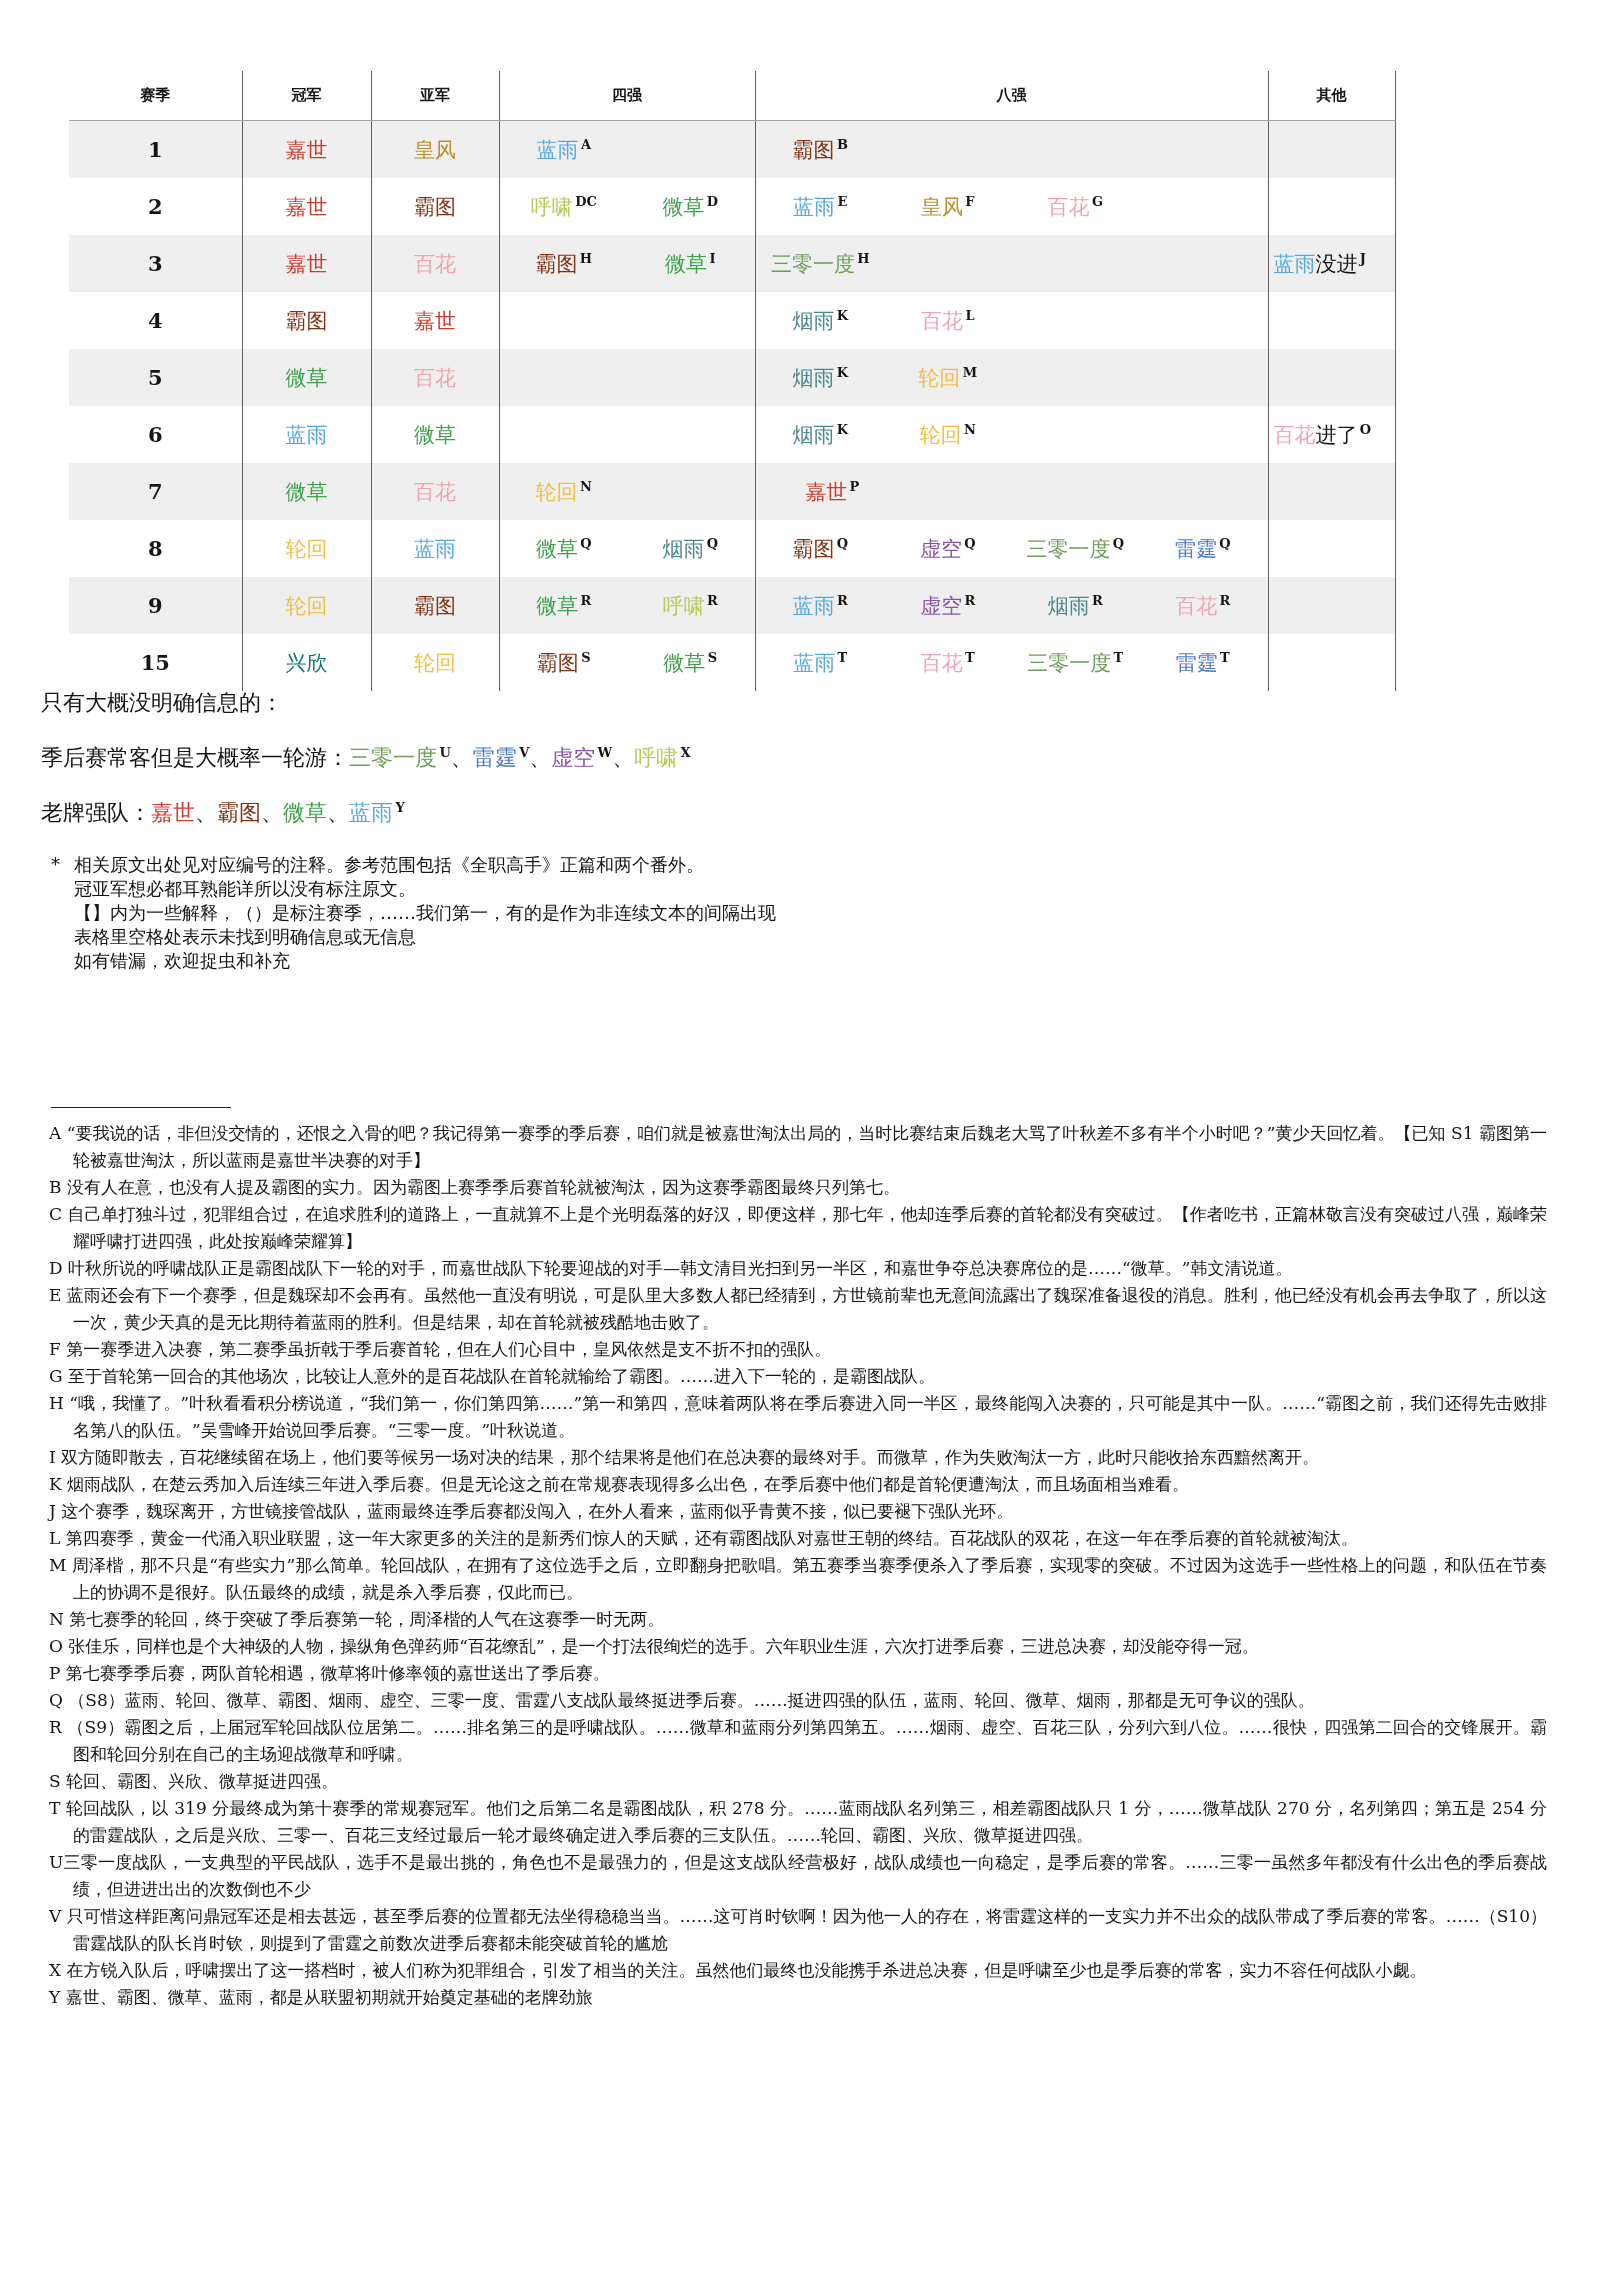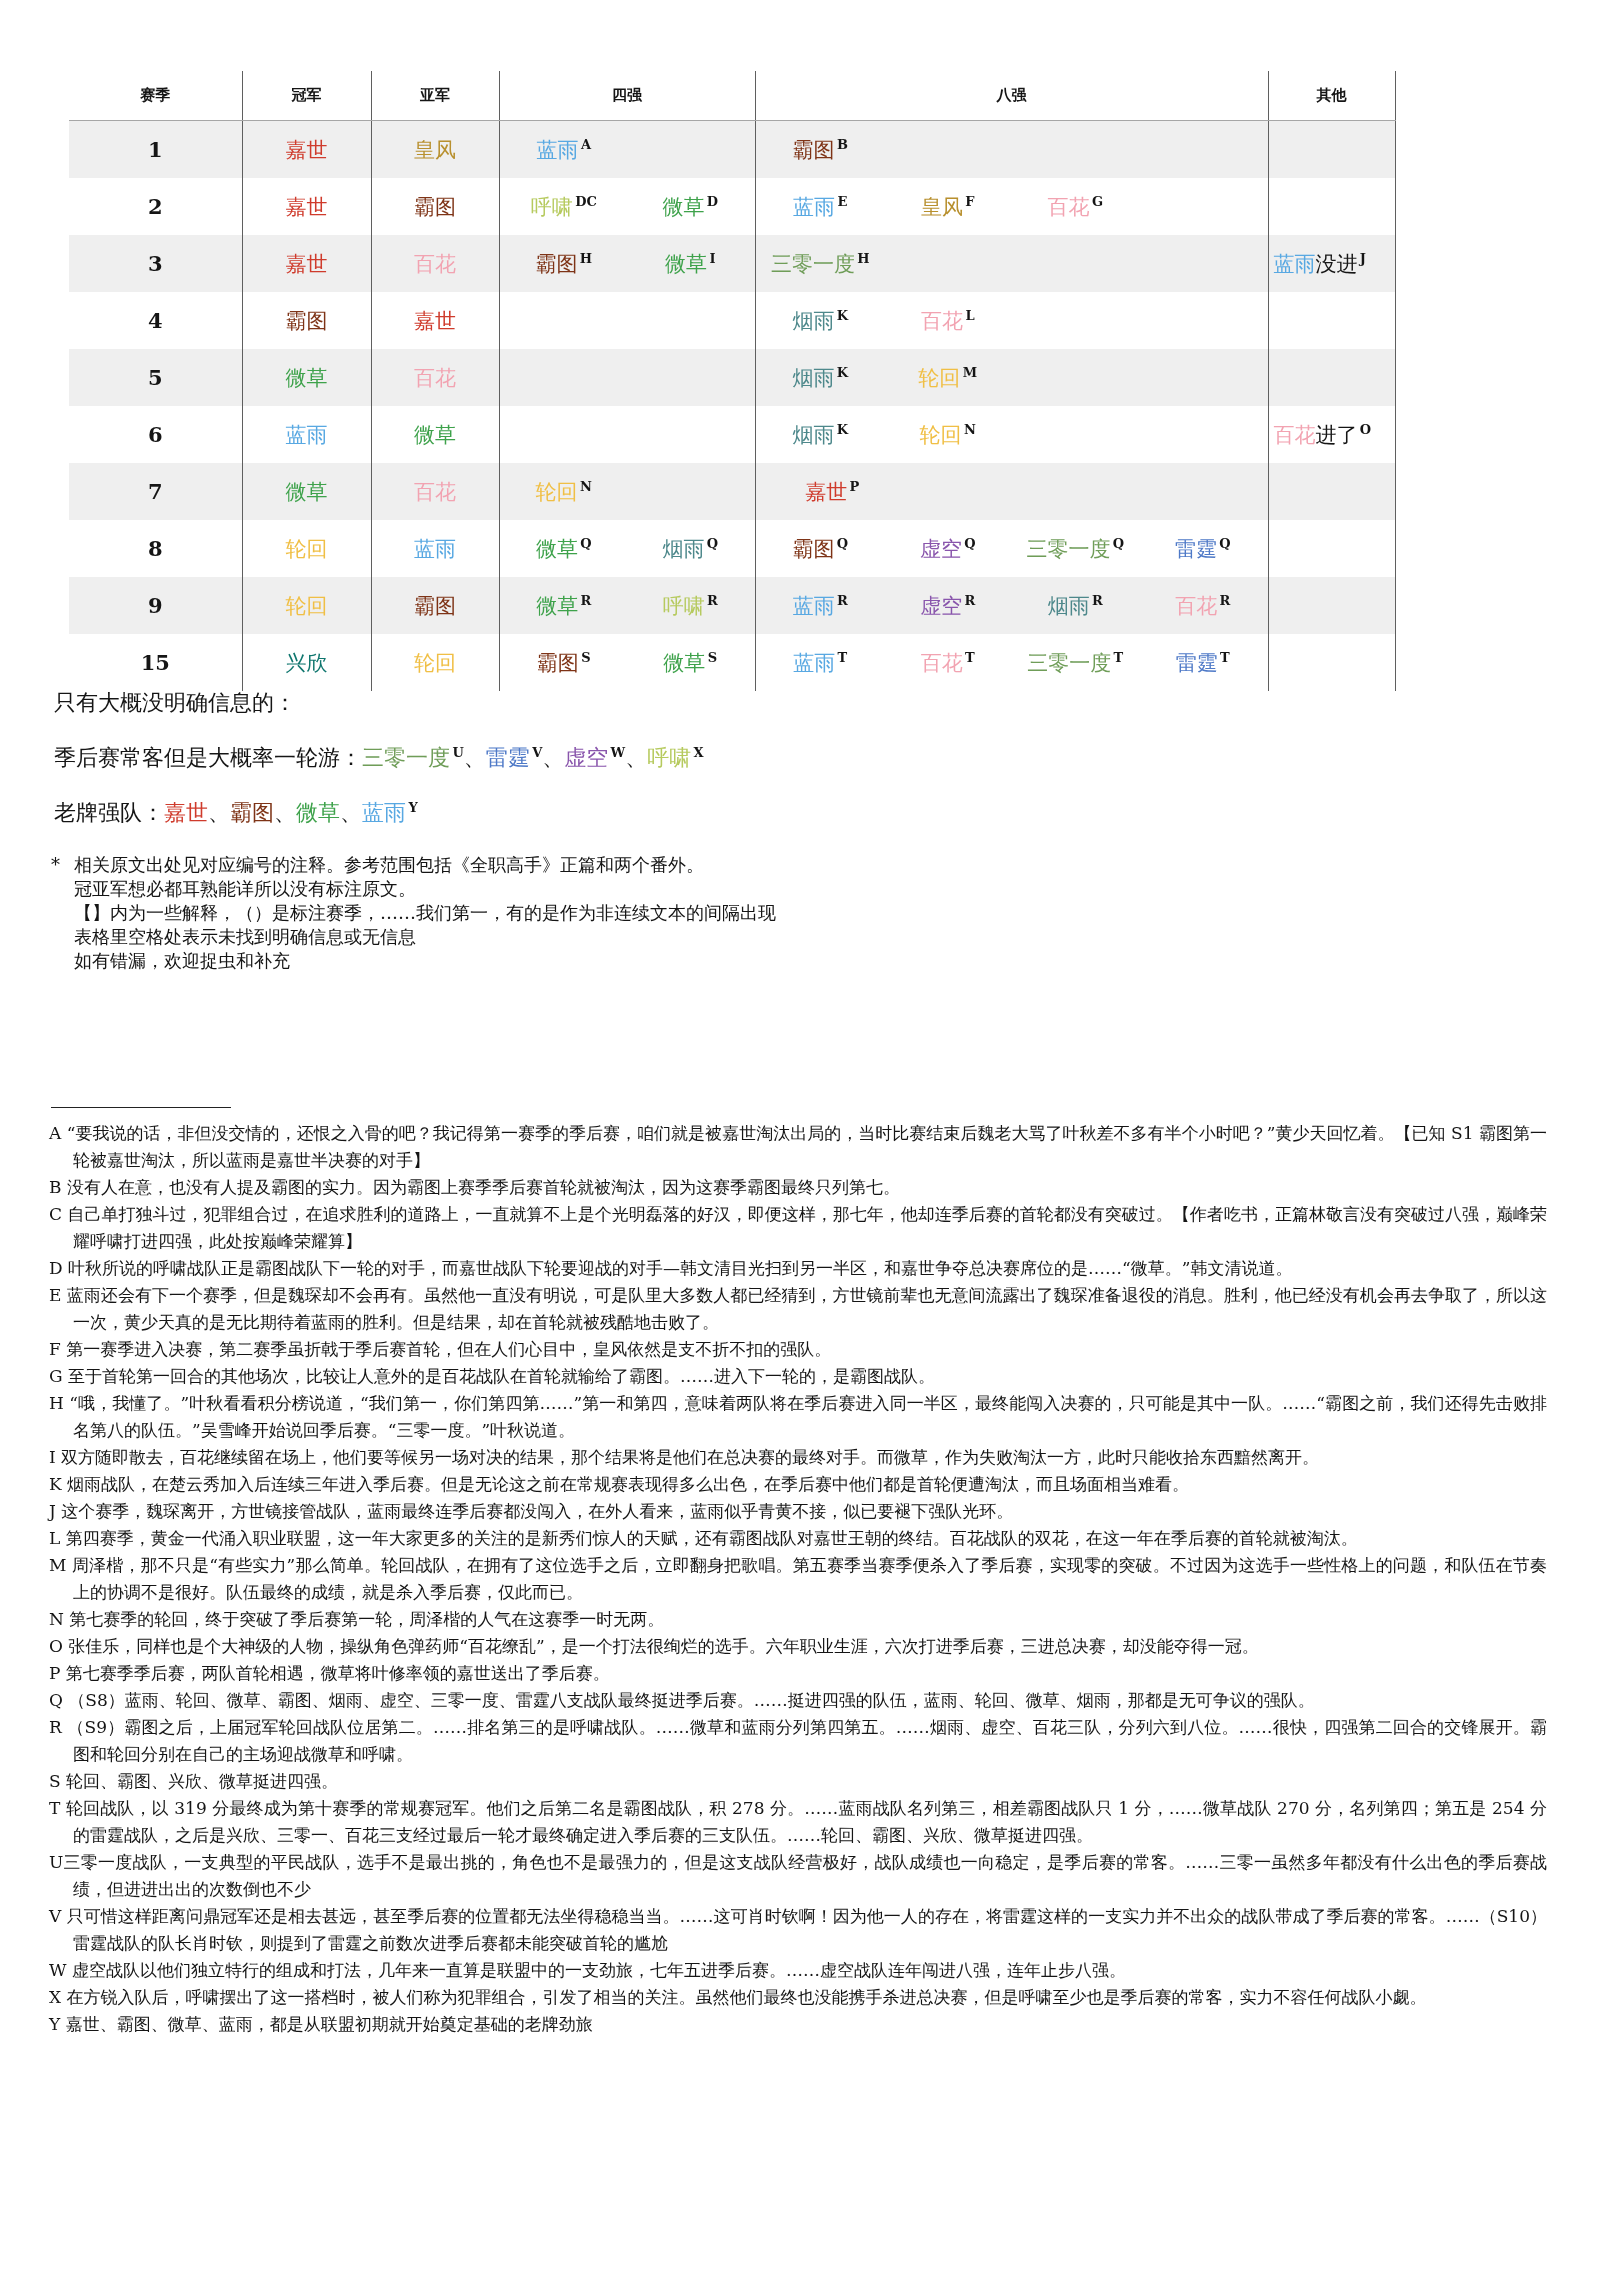--- a/index.html
+++ b/index.html
@@ -28,21 +28,21 @@
   .slots .slot{text-align:center;}
   .slots-2 .slot{width:50%;}
   .slots-4 .slot{width:25%;}
   .team{white-space:nowrap;}
   sup.fnref{
     font-size:13px;font-weight:bold;color:#151515;margin-left:2.4px;
     vertical-align:super;line-height:0;
   }
 
   
-  .notes{position:absolute;left:54px;top:691px;width:1499px;}
+  .notes{position:absolute;left:41px;top:691px;width:1499px;}
   .note-line{font-size:22px;line-height:24px;margin-bottom:31px;}
 
   
   .star-note{position:absolute;left:51px;top:853px;width:1499px;font-size:18px;line-height:24px;}
   .star-note .first{ text-indent:-23px;padding-left:23px;}
   .star-note .star{display:inline-block;width:23px;text-indent:0;}
   .star-note .cont{padding-left:23px;}
 
   
   .fn-sep{position:absolute;left:51px;top:1107px;width:180px;height:0;border-top:1.6px solid #222;}
@@ -320,19 +320,18 @@
       <div class="fn-item"><span class="fn-id">M</span> 周泽楷，那不只是“有些实力”那么简单。轮回战队，在拥有了这位选手之后，立即翻身把歌唱。第五赛季当赛季便杀入了季后赛，实现零的突破。不过因为这选手一些性格上的问题，和队伍在节奏上的协调不是很好。队伍最终的成绩，就是杀入季后赛，仅此而已。</div>
       <div class="fn-item"><span class="fn-id">N</span> 第七赛季的轮回，终于突破了季后赛第一轮，周泽楷的人气在这赛季一时无两。</div>
       <div class="fn-item"><span class="fn-id">O</span> 张佳乐，同样也是个大神级的人物，操纵角色弹药师“百花缭乱”，是一个打法很绚烂的选手。六年职业生涯，六次打进季后赛，三进总决赛，却没能夺得一冠。</div>
       <div class="fn-item"><span class="fn-id">P</span> 第七赛季季后赛，两队首轮相遇，微草将叶修率领的嘉世送出了季后赛。</div>
       <div class="fn-item"><span class="fn-id">Q</span> （S8）蓝雨、轮回、微草、霸图、烟雨、虚空、三零一度、雷霆八支战队最终挺进季后赛。……挺进四强的队伍，蓝雨、轮回、微草、烟雨，那都是无可争议的强队。</div>
       <div class="fn-item"><span class="fn-id">R</span> （S9）霸图之后，上届冠军轮回战队位居第二。……排名第三的是呼啸战队。……微草和蓝雨分列第四第五。……烟雨、虚空、百花三队，分列六到八位。……很快，四强第二回合的交锋展开。霸图和轮回分别在自己的主场迎战微草和呼啸。</div>
       <div class="fn-item"><span class="fn-id">S</span> 轮回、霸图、兴欣、微草挺进四强。</div>
       <div class="fn-item"><span class="fn-id">T</span> 轮回战队，以 319 分最终成为第十赛季的常规赛冠军。他们之后第二名是霸图战队，积 278 分。……蓝雨战队名列第三，相差霸图战队只 1 分，……微草战队 270 分，名列第四；第五是 254 分的雷霆战队，之后是兴欣、三零一、百花三支经过最后一轮才最终确定进入季后赛的三支队伍。……轮回、霸图、兴欣、微草挺进四强。</div>
       <div class="fn-item"><span class="fn-id">U</span>三零一度战队，一支典型的平民战队，选手不是最出挑的，角色也不是最强力的，但是这支战队经营极好，战队成绩也一向稳定，是季后赛的常客。……三零一虽然多年都没有什么出色的季后赛战绩，但进进出出的次数倒也不少</div>
       <div class="fn-item"><span class="fn-id">V</span> 只可惜这样距离问鼎冠军还是相去甚远，甚至季后赛的位置都无法坐得稳稳当当。……这可肖时钦啊！因为他一人的存在，将雷霆这样的一支实力并不出众的战队带成了季后赛的常客。……（S10）雷霆战队的队长肖时钦，则提到了雷霆之前数次进季后赛都未能突破首轮的尴尬</div>
-      <div class="fn-item"><span class="fn-id">W</span> 虚空战队以他们独立特行的组成和打法，几年来一直算是联盟中的一支劲旅，七年五进季后赛。……虚空战队连年闯进八强，连年止步八强。</div>
       <div class="fn-item"><span class="fn-id">X</span> 在方锐入队后，呼啸摆出了这一搭档时，被人们称为犯罪组合，引发了相当的关注。虽然他们最终也没能携手杀进总决赛，但是呼啸至少也是季后赛的常客，实力不容任何战队小觑。</div>
       <div class="fn-item"><span class="fn-id">Y</span> 嘉世、霸图、微草、蓝雨，都是从联盟初期就开始奠定基础的老牌劲旅</div>
     </div>
 
 </div>
 
 
 </body></html>

